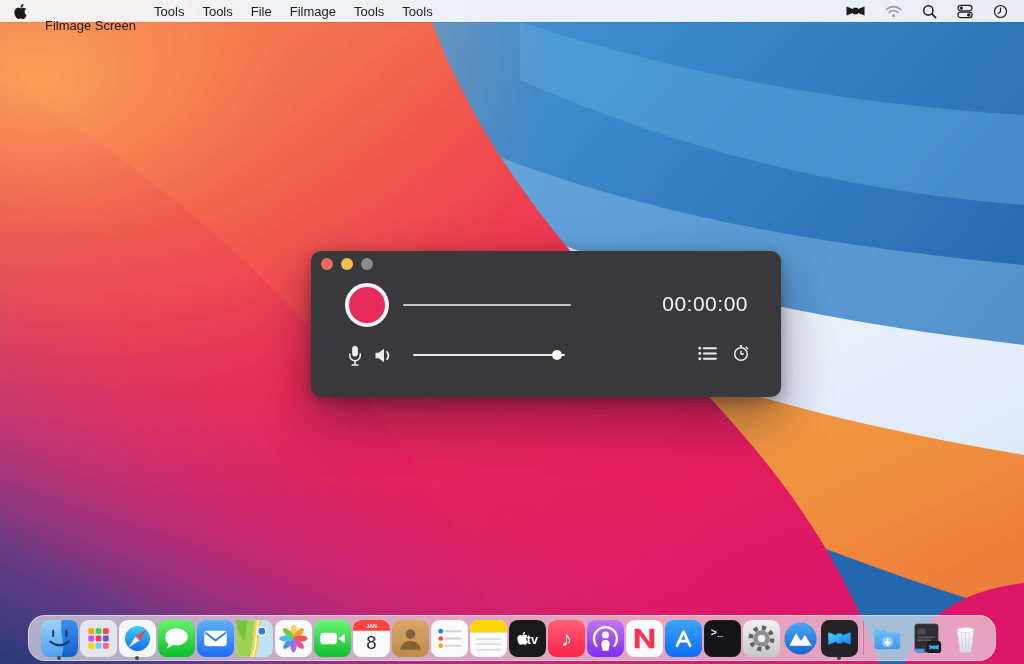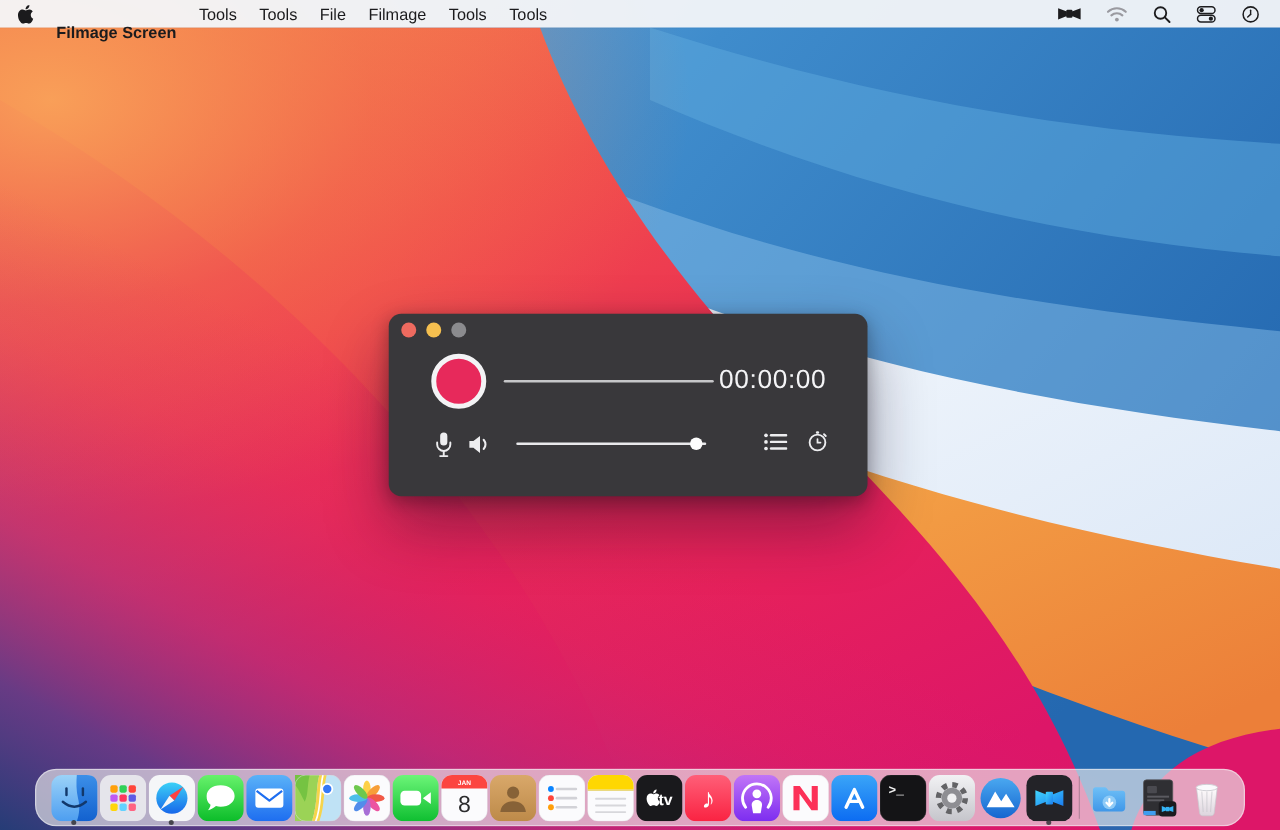--- a/index.html
+++ b/index.html
@@ -7,27 +7,27 @@
     font-family:"Liberation Sans",sans-serif;-webkit-font-smoothing:antialiased;}
   .wallpaper{position:absolute;inset:0;width:1024px;height:664px;display:block;}
 
   
   .menubar{position:absolute;top:0;left:0;right:0;height:22px;
     background:rgba(247,247,249,.93);display:flex;justify-content:space-between;
     align-items:center;padding:0 16px 0 14px;font-size:13px;color:#1b1b1d;
     box-shadow:0 .5px 0 rgba(0,0,0,.15);z-index:30;}
   .mb-left{display:flex;align-items:center;gap:18px;}
   .mb-apple{display:flex;align-items:center;}
-  .mb-app{font-weight:700;margin-top:28px;}
+  .mb-app{font-weight:400;margin-top:28px;}
   .mb-item{cursor:default;}
   .mb-right{display:flex;align-items:center;gap:20px;}
   .mb-right span{display:flex;align-items:center;}
 
   
-  .recorder{position:absolute;left:311px;top:251px;width:383px;height:146px;
+  .recorder{position:absolute;left:311px;top:251px;width:470px;height:146px;
     background:#39383b;border-radius:10px;z-index:20;
     box-shadow:0 24px 50px rgba(20,10,35,.4),0 4px 14px rgba(0,0,0,.3);}
   .traffic{position:absolute;left:10px;top:7px;display:flex;gap:8px;}
   .tl{width:12px;height:12px;border-radius:50%;display:block;}
   .tl-close{background:#ee6a5f;}
   .tl-min{background:#f5bf4f;}
   .tl-zoom{background:#8b8b8e;}
   .rec-btn{position:absolute;left:34px;top:32px;width:44px;height:44px;
     border-radius:50%;border:4px solid #f3f3f5;background:#e7295b;padding:0;cursor:pointer;}
   .rec-line{position:absolute;left:92px;top:53px;width:168px;height:2px;

